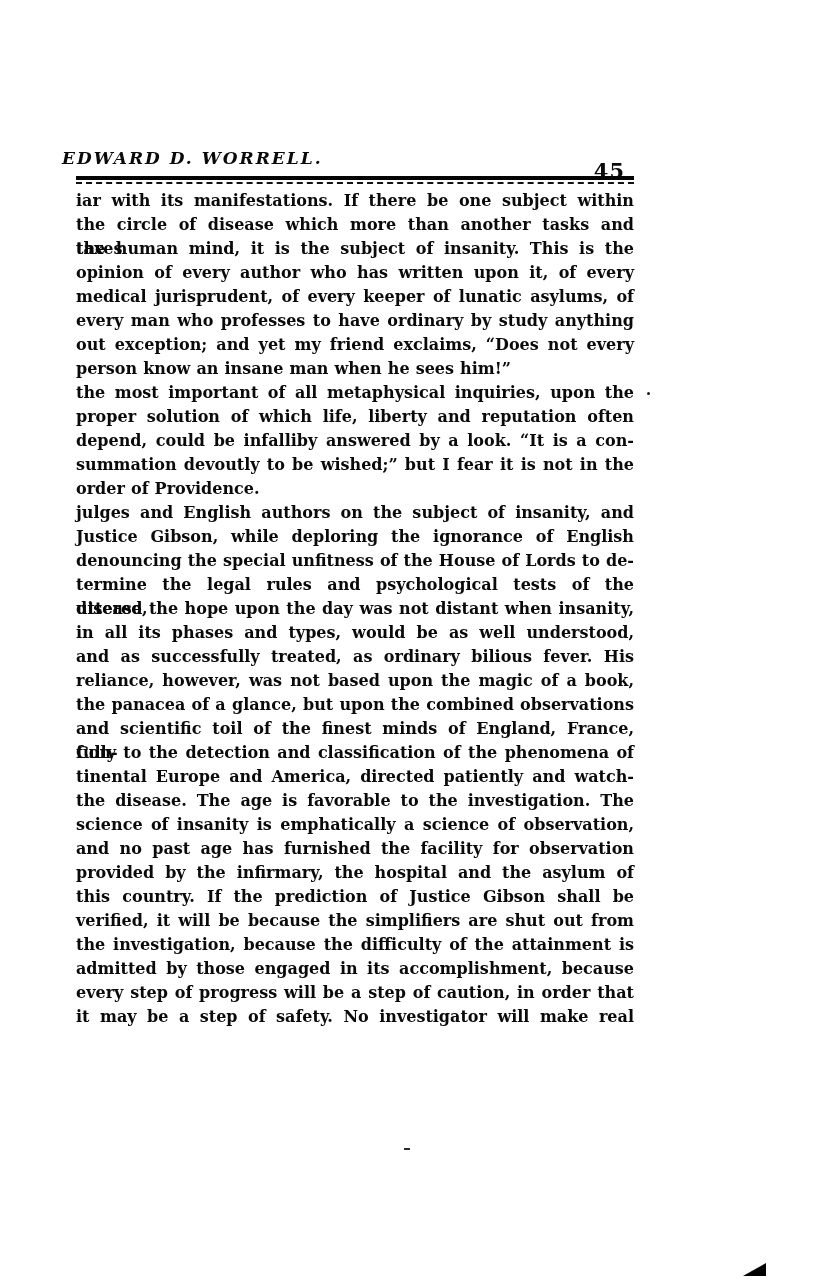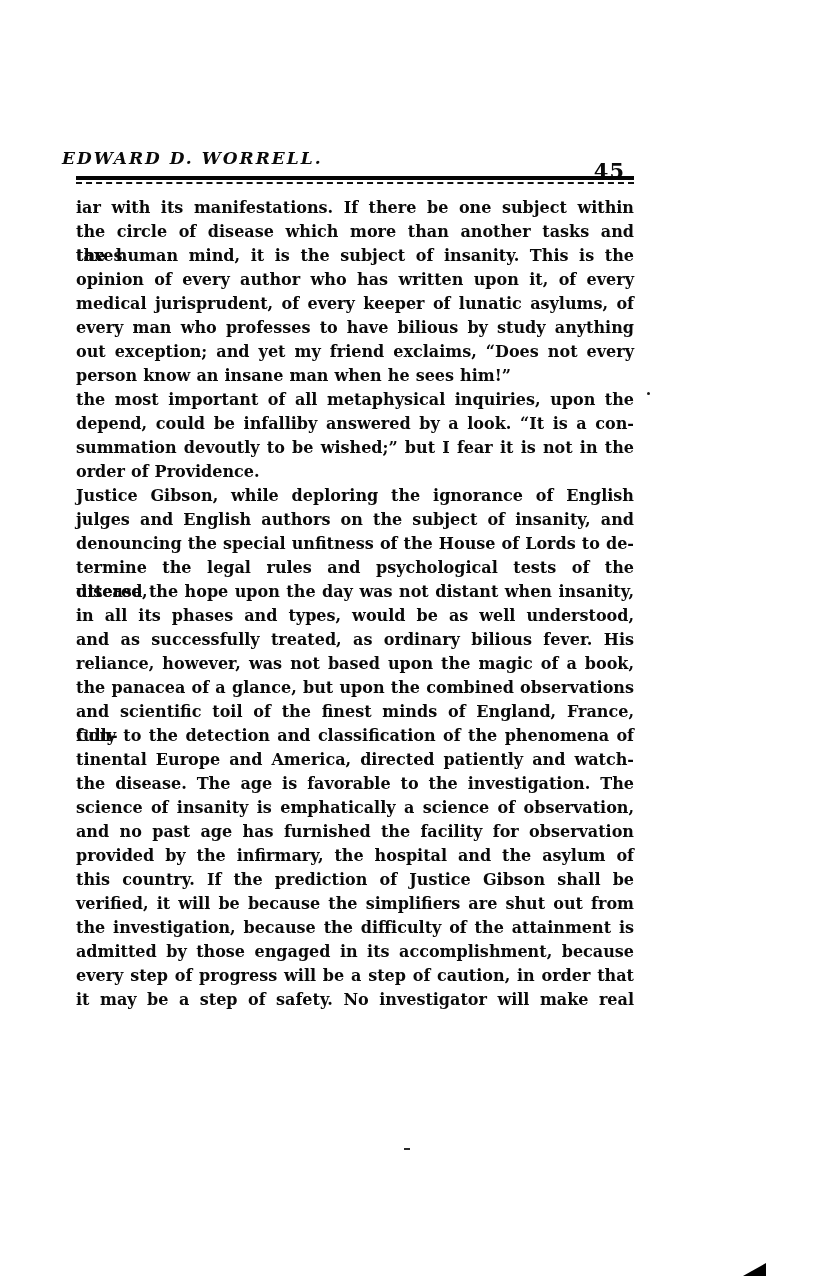--- a/index.html
+++ b/index.html
@@ -53,21 +53,21 @@
   }
   .rule::after {
     content: "";
     position: absolute;
     left: 0;
     right: 0;
     top: 2px;
     border-top: 2px dashed #121212;
   }
   .body {
-    margin-top: 7px;
+    margin-top: 0;
   }
   .line {
     font-size: 16px;
     font-weight: 700;
     line-height: 24px;
     height: 24px;
     overflow: visible;
     text-align: justify;
     text-align-last: justify;
     word-spacing: 0.5px;
@@ -115,29 +115,30 @@
       <span class="title">EDWARD D. WORRELL.</span>
       <span class="pagenum">45</span>
     </div>
     <div class="rule"></div>
     <div class="body" id="body-text">
         <div class="line">iar with its manifestations.  If there be one subject within</div>
         <div class="line">the circle of disease which more than another tasks and taxes</div>
         <div class="line">the human mind, it is the subject of insanity.  This is the</div>
         <div class="line">opinion of every author who has written upon it, of every</div>
         <div class="line">medical jurisprudent, of every keeper of lunatic asylums, of</div>
-        <div class="line">every man who professes to have bilious by study anything</div>
+        <div class="line">every man who professes to have ordinary by study anything</div>
         <div class="line">out exception; and yet my friend exclaims, “Does not every</div>
         <div class="line lastline">person know an insane man when he sees him!”</div>
         <div class="line">the most important of all metaphysical inquiries, upon the</div>
+        <div class="line">proper solution of which life, liberty and reputation often</div>
         <div class="line">depend, could be infalliby answered by a look.  “It is a con-</div>
         <div class="line">summation devoutly to be wished;” but I fear it is not in the</div>
         <div class="line lastline">order of Providence.</div>
+        <div class="line">julges and English authors on the subject of insanity, and</div>
         <div class="line">Justice Gibson, while deploring the ignorance of English</div>
-        <div class="line">julges and English authors on the subject of insanity, and</div>
         <div class="line">denouncing the special unfitness of the House of Lords to de-</div>
         <div class="line">termine the legal rules and psychological tests of the disease,</div>
         <div class="line">uttered the hope upon the day was not distant when insanity,</div>
         <div class="line">in all its phases and types, would be as well understood,</div>
         <div class="line">and as successfully treated, as ordinary bilious fever.  His</div>
         <div class="line">reliance, however, was not based upon the magic of a book,</div>
         <div class="line">the panacea of a glance, but upon the combined observations</div>
         <div class="line">and scientific toil of the finest minds of England, France, Con-</div>
         <div class="line">fully to the detection and classification of the phenomena of</div>
         <div class="line">tinental Europe and America, directed patiently and watch-</div>

